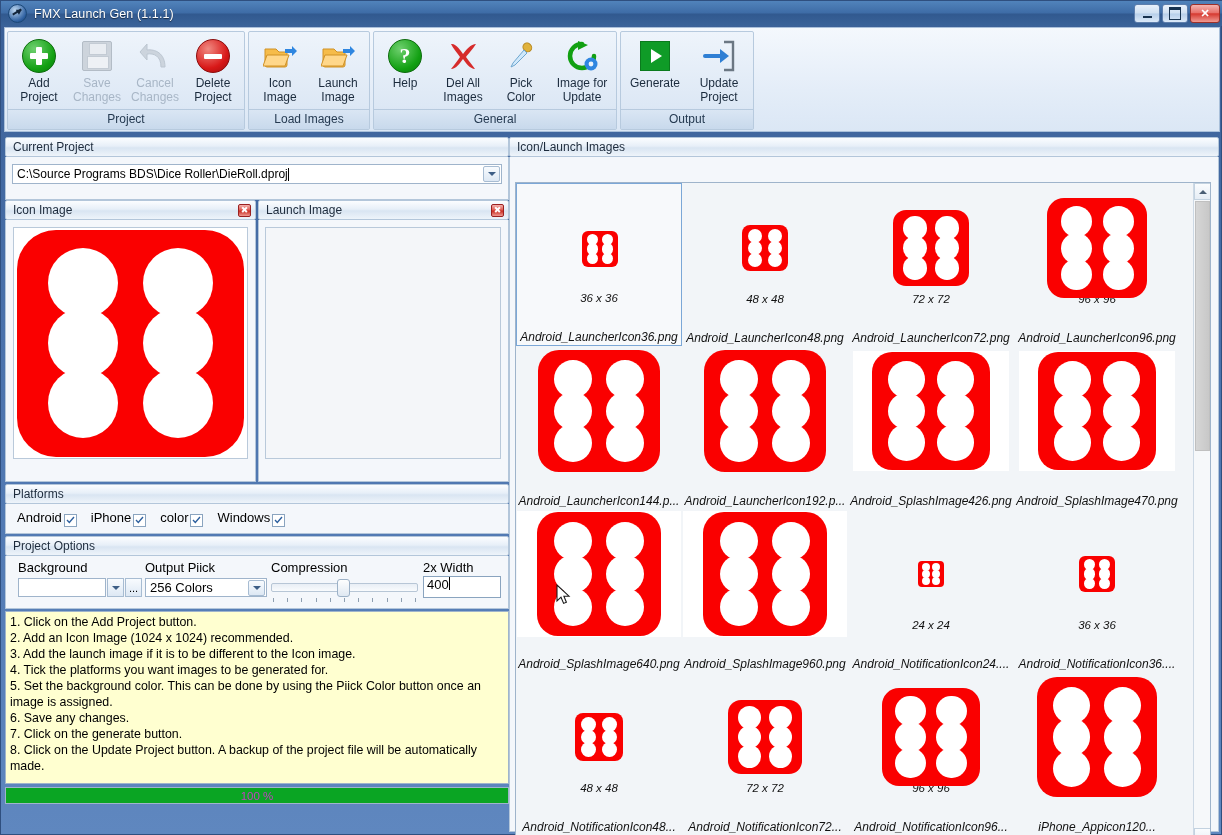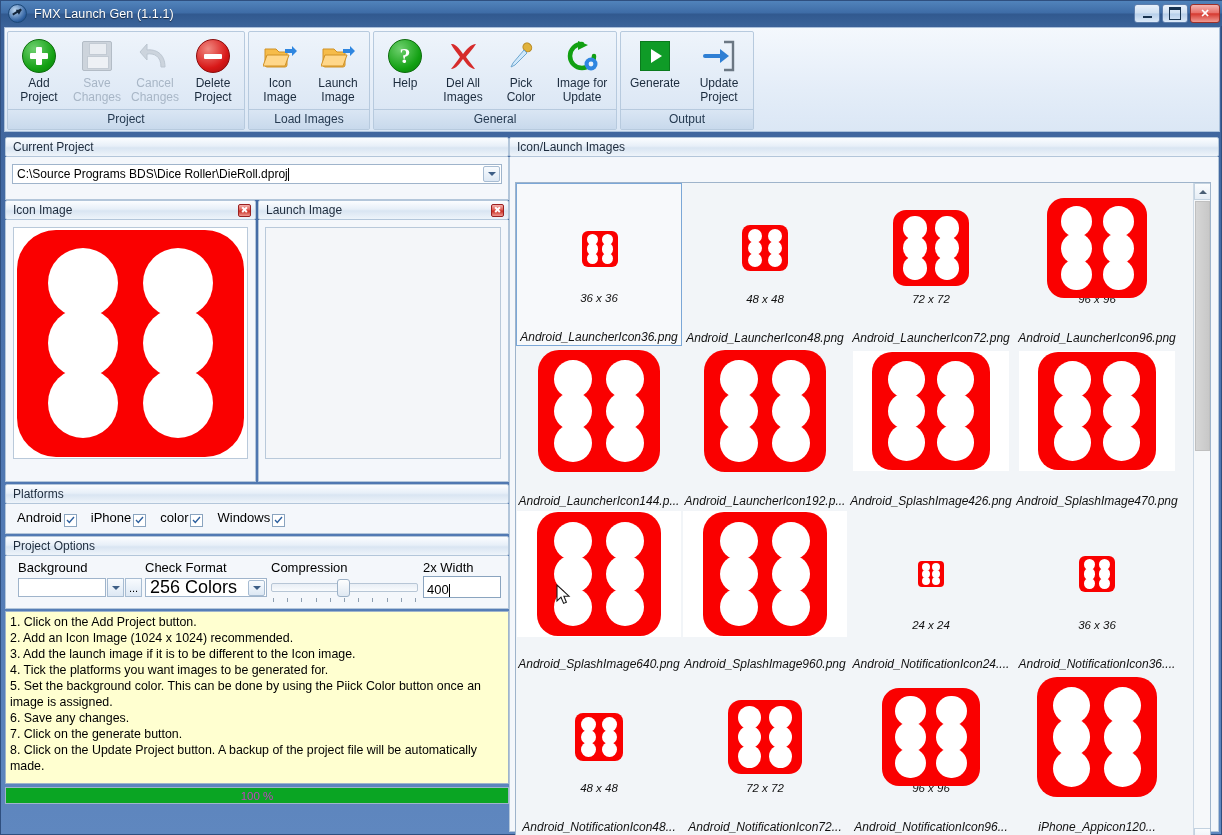--- a/index.html
+++ b/index.html
@@ -147,21 +147,21 @@
   .slider{position:relative;width:147px;height:22px;}
   .slider .track{position:absolute;left:0;top:6px;width:147px;height:9px;
     background:linear-gradient(180deg,#e8eef5,#f9fbfd);border:1px solid #b7c6d6;box-sizing:border-box;border-radius:2px;}
   .slider .thumb{position:absolute;left:66px;top:2px;width:13px;height:18px;border-radius:3px;
     background:linear-gradient(180deg,#fdfefe,#dfe8f2);border:1px solid #9cb1c7;box-sizing:border-box;}
   .slider .ticks{position:absolute;left:2px;top:21px;width:143px;display:flex;justify-content:space-between;}
   .slider .ticks i{display:block;width:1px;height:4px;background:#8f9fb0;}
 
   .textinput{
     height:22px;background:#fff;border:1px solid #8aa4bf;box-sizing:border-box;
-    display:flex;align-items:flex-end;padding-left:3px;font-size:13px;
+    display:flex;align-items:flex-start;padding-left:3px;font-size:13px;
   }
 
   .instructions{
     background:#ffffd0;border:1px solid #9fb4cb;box-sizing:border-box;
     font-size:12.4px;line-height:16px;padding:2px 4px;color:#000;
   }
   .progress{
     height:17px;border:1px solid #9fb4cb;box-sizing:border-box;background:#eef2f7;
     position:relative;overflow:hidden;
   }
@@ -423,23 +423,23 @@
 
       <div style="position:absolute;left:12px;top:4px;font-size:13px;">Background</div>
       <div style="position:absolute;left:12px;top:22px;display:flex;">
         <div style="width:88px;height:19px;background:#fff;border:1px solid #9fb4cb;box-sizing:border-box;"></div>
         <div style="width:17px;height:19px;margin-left:1px;background:linear-gradient(180deg,#f8fbfe,#dde8f4);border:1px solid #a7bcd2;box-sizing:border-box;display:flex;align-items:center;justify-content:center;">
             <span class="chev"></span>
           </div>
         <div style="width:17px;height:19px;margin-left:1px;background:linear-gradient(180deg,#f8fbfe,#dde8f4);border:1px solid #a7bcd2;box-sizing:border-box;display:flex;align-items:center;justify-content:center;font-size:11px;line-height:6px;">...</div>
       </div>
 
-      <div style="position:absolute;left:139px;top:4px;font-size:13px;">Check Format</div>
+      <div style="position:absolute;left:139px;top:4px;font-size:13px;">Output Piick</div>
       <div class="combo" style="position:absolute;left:139px;top:22px;width:122px;height:19px;">
-        <span style="font-size:18px;">256 Colors</span>
+        <span style="font-size:13px;">256 Colors</span>
         <span class="arrowbox">
             <span class="chev"></span>
           </span>
       </div>
 
       <div style="position:absolute;left:265px;top:4px;font-size:13px;">Compression</div>
       <div class="slider" style="position:absolute;left:265px;top:21px;">
         <div class="track"></div>
         <div class="thumb"></div>
         <div class="ticks">

